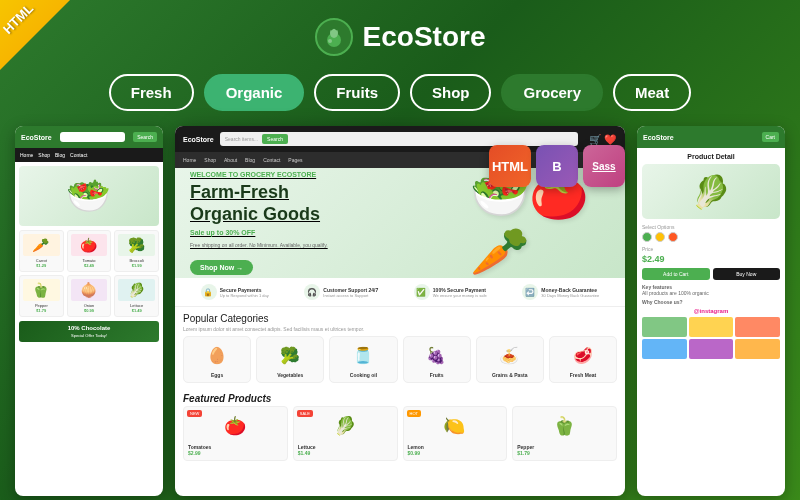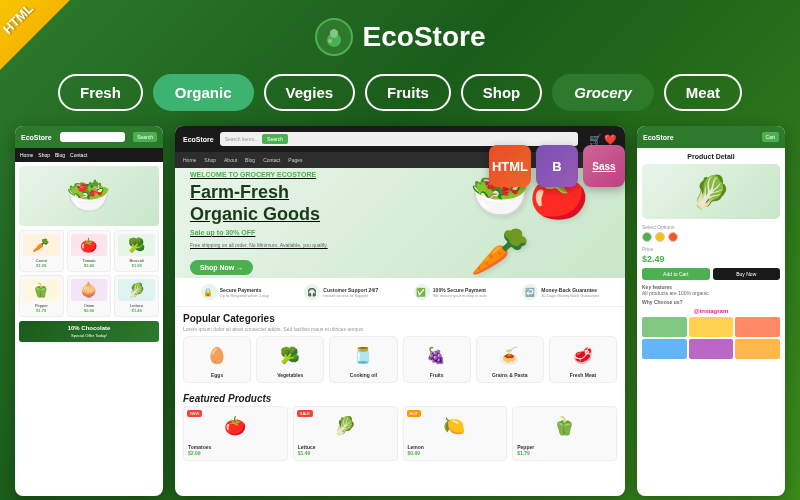--- a/index.html
+++ b/index.html
@@ -76,21 +76,20 @@
     }
     .nav-tag-outline {
       background: transparent;
       border: 2px solid white;
       color: white;
     }
     .nav-tag-filled {
       background: #2d7a2d;
       color: white;
       border: 2px solid #2d7a2d;
-      font-style: italic;
     }
     .nav-tag-active {
       background: #3cb371;
       color: white;
       border: 2px solid #3cb371;
     }
 
     
     .main-content {
       display: flex;
@@ -337,21 +336,21 @@
       font-size: 5px;
       color: #333;
       font-weight: 600;
     }
     .trust-subtext {
       font-size: 4px;
       color: #999;
     }
     .section-title {
       font-size: 10px;
-      font-weight: 700;
+      font-weight: 400;
       color: #1a1a1a;
       padding: 6px 8px 2px;
     }
     .section-desc {
       font-size: 5px;
       color: #999;
       padding: 0 8px 4px;
     }
     .categories-grid {
       display: flex;
@@ -608,21 +607,20 @@
       <path d="M8 4 Q11 0 14 4" stroke="#2d7a2d" fill="none" stroke-width="1.5"></path>
       <circle cx="7" cy="15" r="2" fill="white" opacity="0.3"></circle>
     </svg>
   </div>
   <span class="logo-text">EcoStore</span>
 </div>
 
 <div class="nav-tags">
   <div class="nav-tag nav-tag-outline">Fresh</div>
   <div class="nav-tag nav-tag-active">Organic</div>
-  <div class="nav-tag nav-tag-outline">Vegies</div>
   <div class="nav-tag nav-tag-outline">Fruits</div>
   <div class="nav-tag nav-tag-outline">Shop</div>
   <div class="nav-tag nav-tag-filled">Grocery</div>
   <div class="nav-tag nav-tag-outline">Meat</div>
 </div>
 
 <div class="main-content">
 
   <div class="left-panel">
     <div class="left-panel-header">

